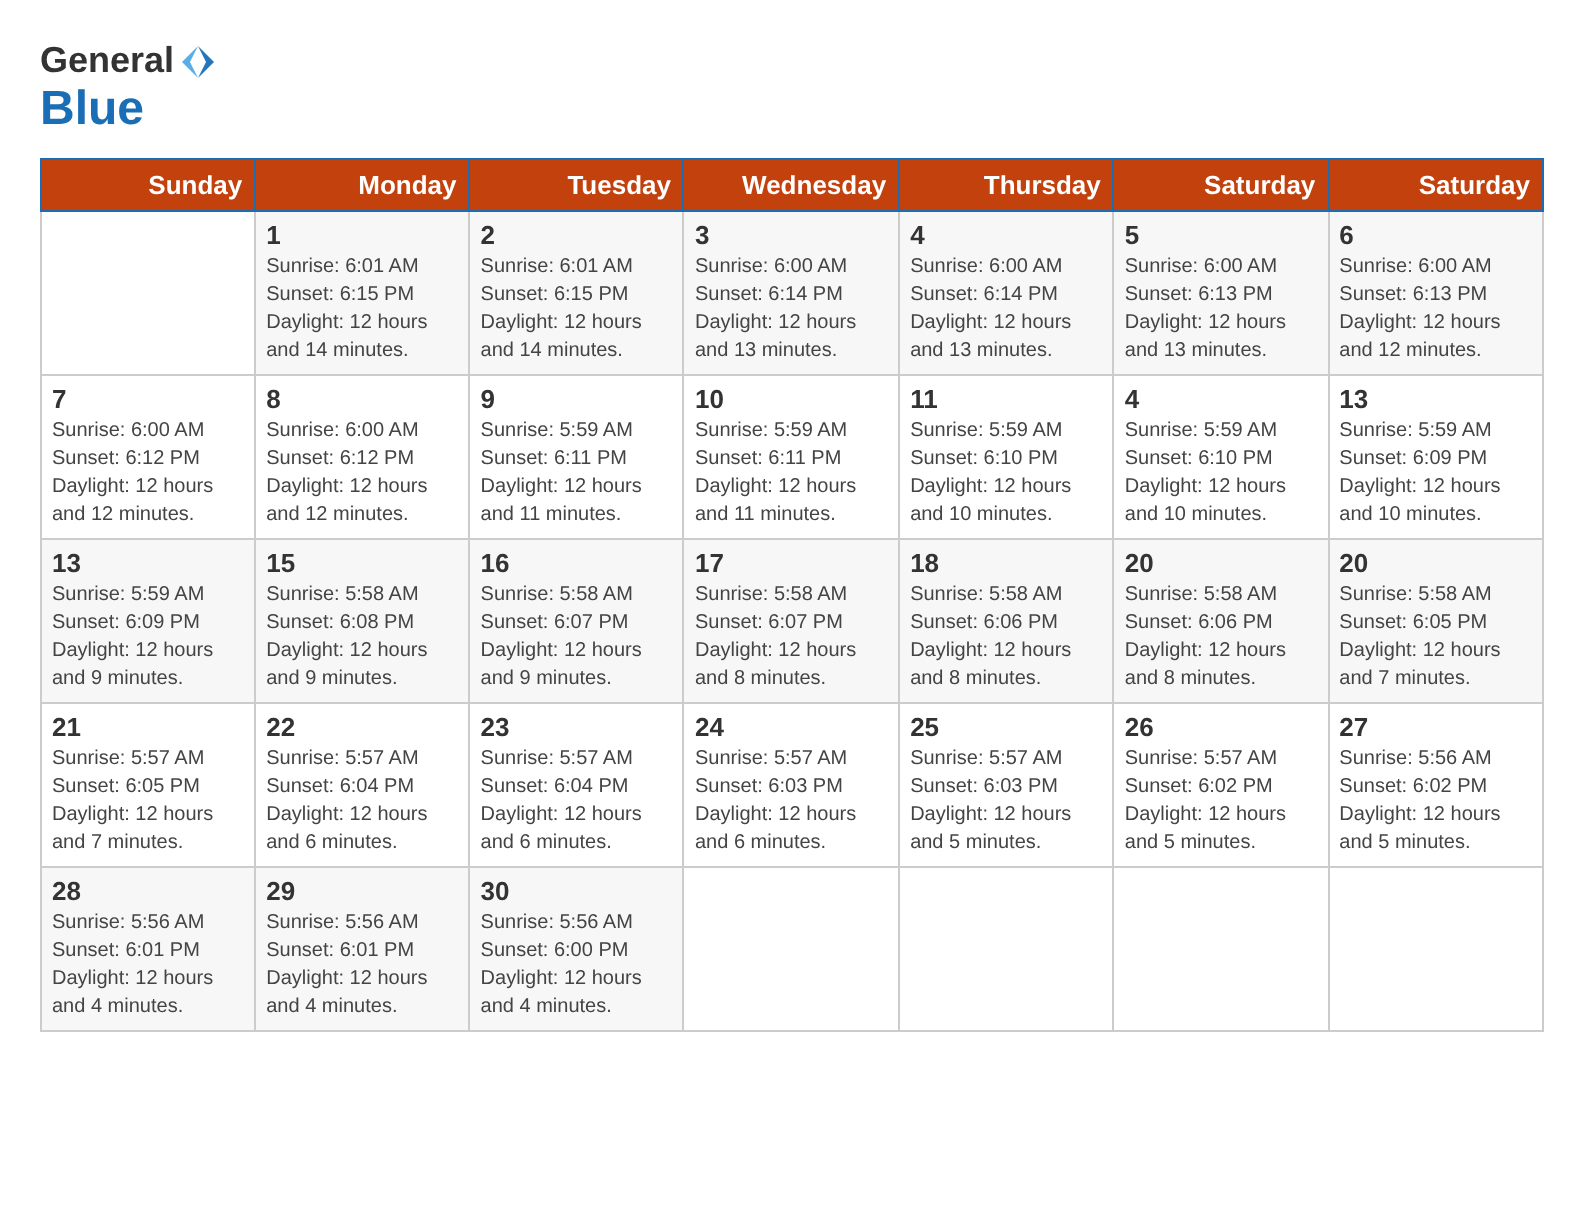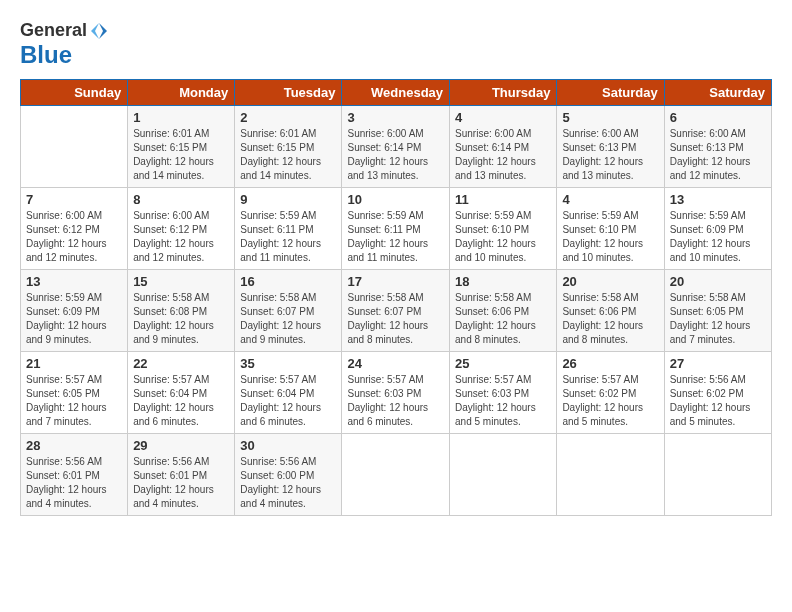--- a/index.html
+++ b/index.html
@@ -276,21 +276,21 @@
 and 7 minutes.</div>
         </td>
         <td>
           <span class="day-num">22</span>
           <div class="day-info" style="white-space: pre-line;">Sunrise: 5:57 AM
 Sunset: 6:04 PM
 Daylight: 12 hours
 and 6 minutes.</div>
         </td>
         <td>
-          <span class="day-num">35</span>
+          <span class="day-num">23</span>
           <div class="day-info" style="white-space: pre-line;">Sunrise: 5:57 AM
 Sunset: 6:04 PM
 Daylight: 12 hours
 and 6 minutes.</div>
         </td>
         <td>
           <span class="day-num">24</span>
           <div class="day-info" style="white-space: pre-line;">Sunrise: 5:57 AM
 Sunset: 6:03 PM
 Daylight: 12 hours

